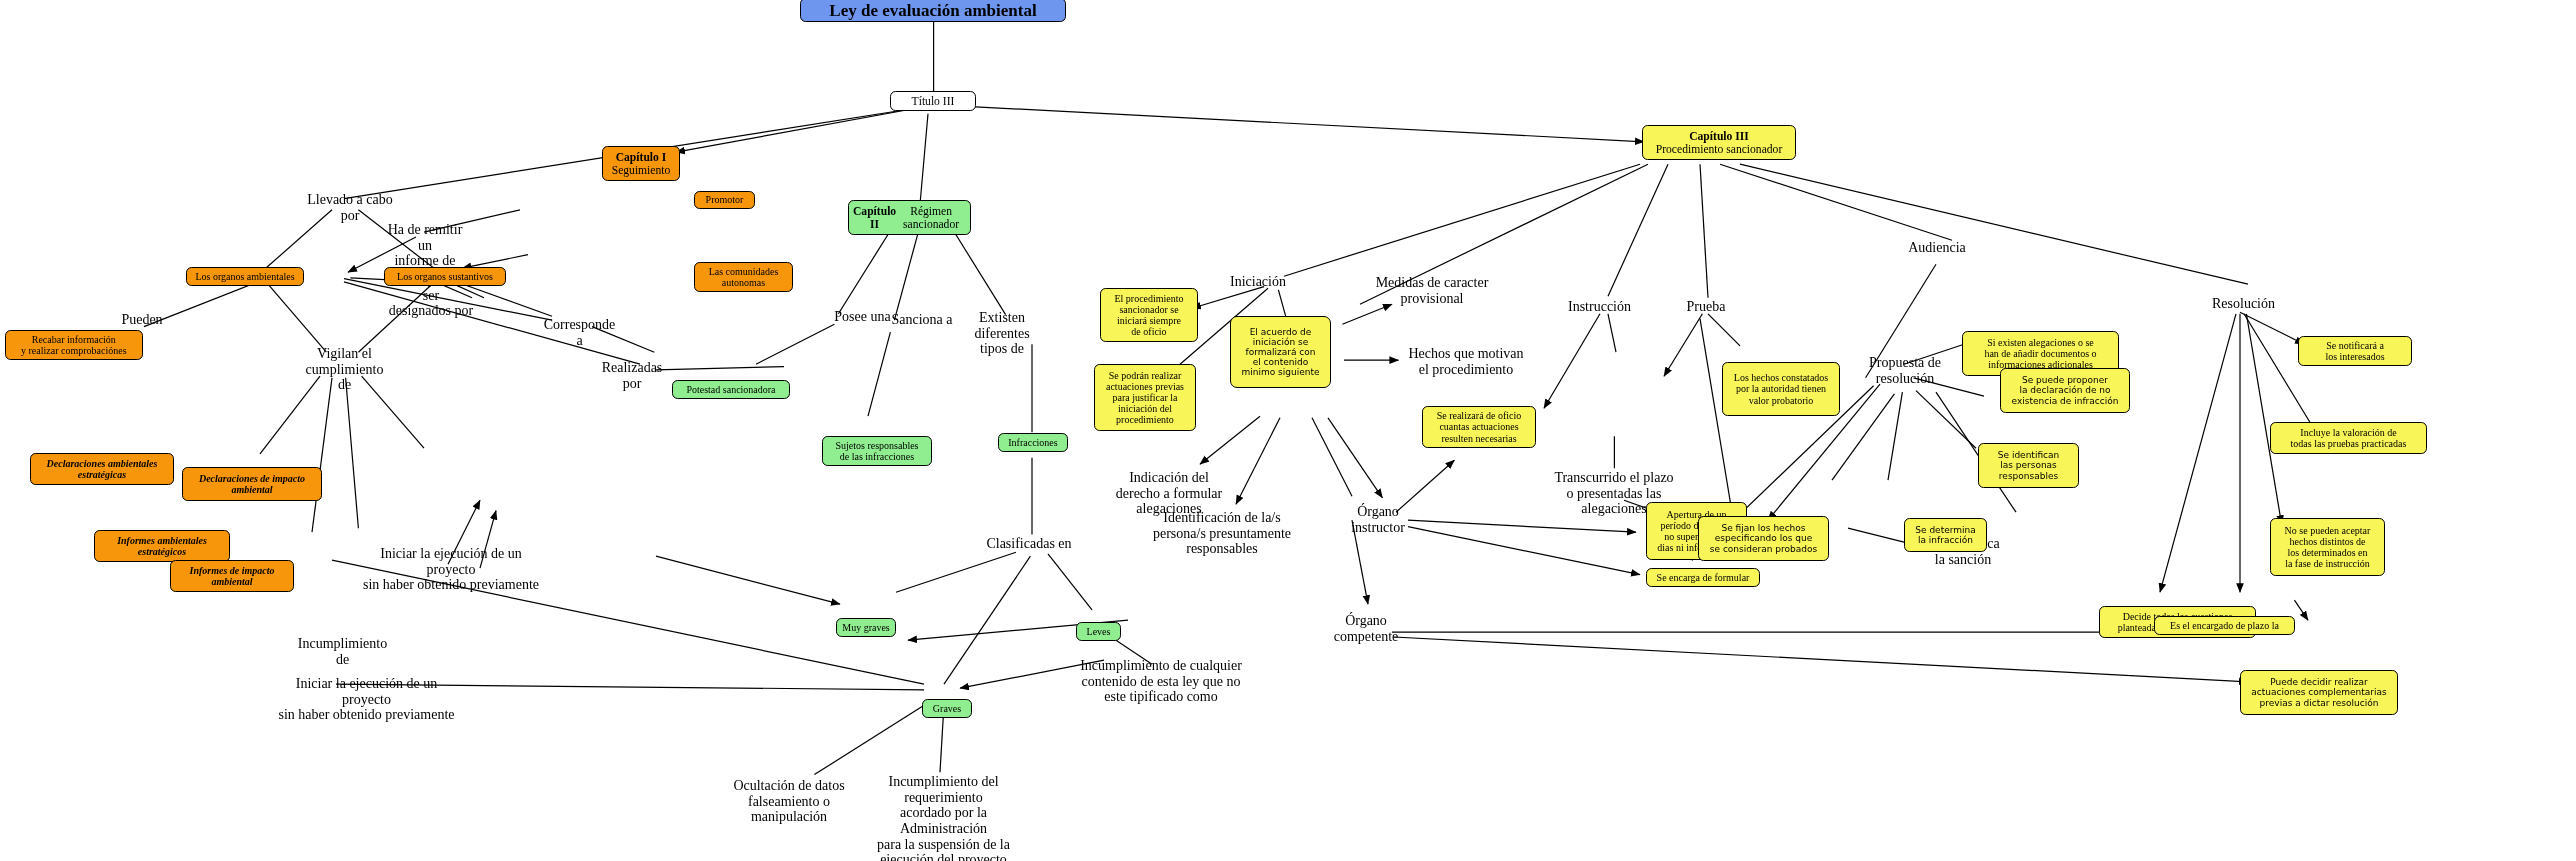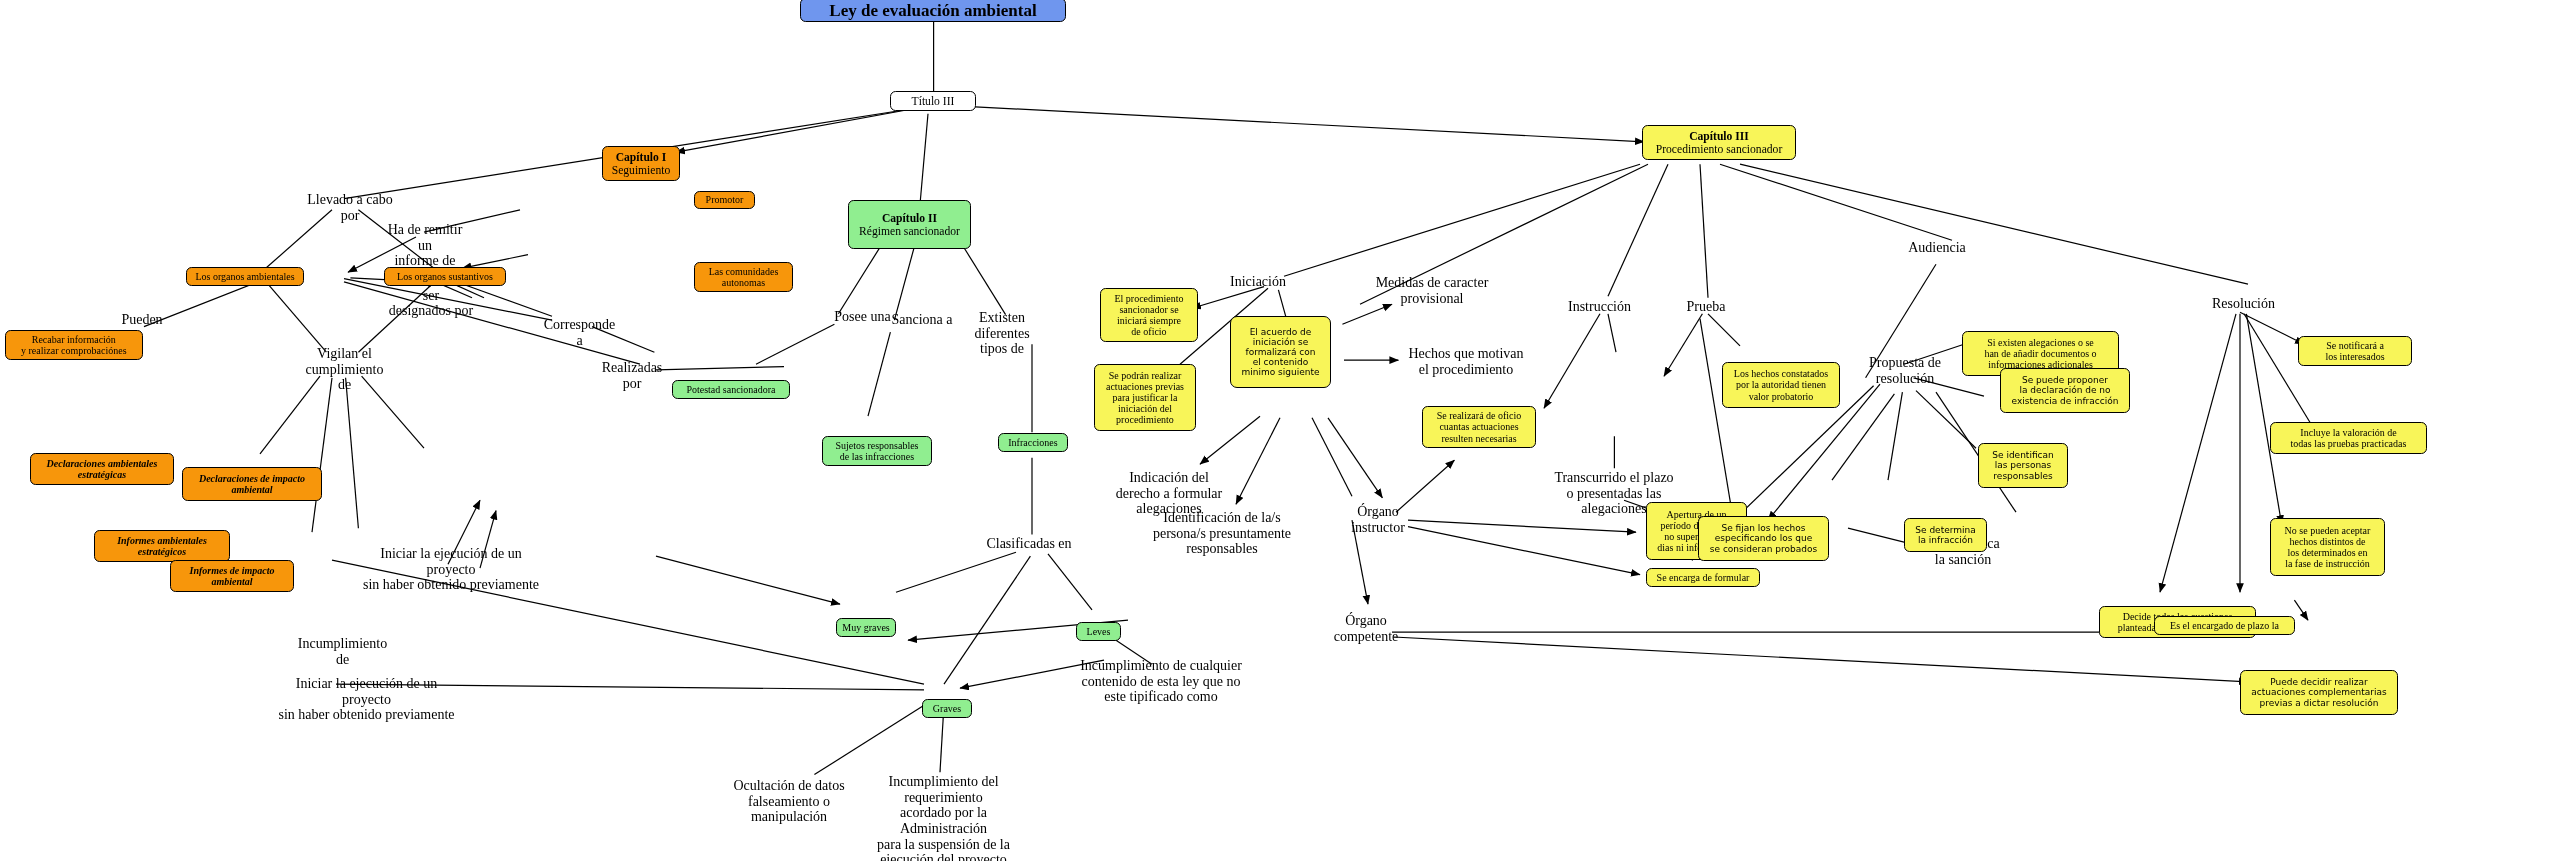--- a/index.html
+++ b/index.html
@@ -186,21 +186,21 @@
 
   <div class="node c-blue t-title" style="left:800px;top:-1.6px;width:266px;height:24px;">Ley de evaluación ambiental</div>
 
   <div class="node c-white" style="left:890px;top:91px;width:86px;height:20px;font-size:11.6px;">Título III</div>
 
   <div class="node c-orange" style="left:602px;top:146px;width:78px;height:35px;flex-direction:column;">
     <span class="t-chap bold">Capítulo I</span>
     <span class="t-chap">Seguimiento</span>
   </div>
 
-  <div class="node c-green" style="left:848px;top:200px;width:123px;height:49px;flex-direction:column;">
+  <div class="node c-green" style="left:848px;top:200px;width:123px;height:35px;flex-direction:row;">
     <span class="t-chap bold">Capítulo II</span>
     <span class="t-chap">Régimen sancionador</span>
   </div>
 
   <div class="node c-yellow" style="left:1642px;top:125px;width:154px;height:35px;flex-direction:column;">
     <span class="t-chap bold">Capítulo III</span>
     <span class="t-chap">Procedimiento sancionador</span>
   </div>
 
   <div class="node c-orange t-sm" style="left:186px;top:267px;width:118px;height:19px;">Los organos ambientales</div>
@@ -255,40 +255,40 @@
 iniciación se
 formalizará con
 el contenido
 minimo siguiente</div>
 
   <div class="node c-yellow t-sm" style="left:1422px;top:406px;width:114px;height:42px;">Se realizará de oficio
 cuantas actuaciones
 resulten necesarias</div>
 
 
-  <div class="node c-yellow t-sm" style="left:1722px;top:362px;width:118px;height:46px;text-align:center;">Los hechos constatados
+  <div class="node c-yellow t-sm" style="left:1722px;top:362px;width:118px;height:54px;text-align:center;">Los hechos constatados
 por la autoridad tienen
 valor probatorio</div>
 
   <div class="node c-yellow t-sm" style="left:1646px;top:502px;width:101px;height:58px;">Apertura de un
 período de prueba
 no superior a 30
 dias ni inferior a 10</div>
 
   <div class="node c-yellow t-sm" style="left:1646px;top:568px;width:114px;height:19px;">Se encarga de formular</div>
 
   <div class="node c-yellow t-sm" style="left:1962px;top:283px;width:157px;height:45px;margin-top:48px;">Si existen alegaciones o se
 han de añadir documentos o
 informaciones adicionales</div>
 
   <div class="node c-yellow t-sm sans" style="left:2000px;top:368px;width:130px;height:45px;font-size:9px;">Se puede proponer
 la declaración de no
 existencia de infracción</div>
 
-  <div class="node c-yellow t-sm sans" style="left:1978px;top:443px;width:90px;height:45px;font-size:9px;">Se identifican
+  <div class="node c-yellow t-sm sans" style="left:1978px;top:443px;width:101px;height:45px;font-size:9px;">Se identifican
 las personas
 responsables</div>
 
   <div class="node c-yellow t-sm sans" style="left:1698px;top:516px;width:131px;height:45px;font-size:9px;">Se fijan los hechos
 especificando los que
 se consideran probados</div>
 
   <div class="node c-yellow t-sm sans" style="left:1896px;top:518px;width:83px;height:34px;font-size:9px;margin-left:8px;">Se determina
 la infracción</div>
 

